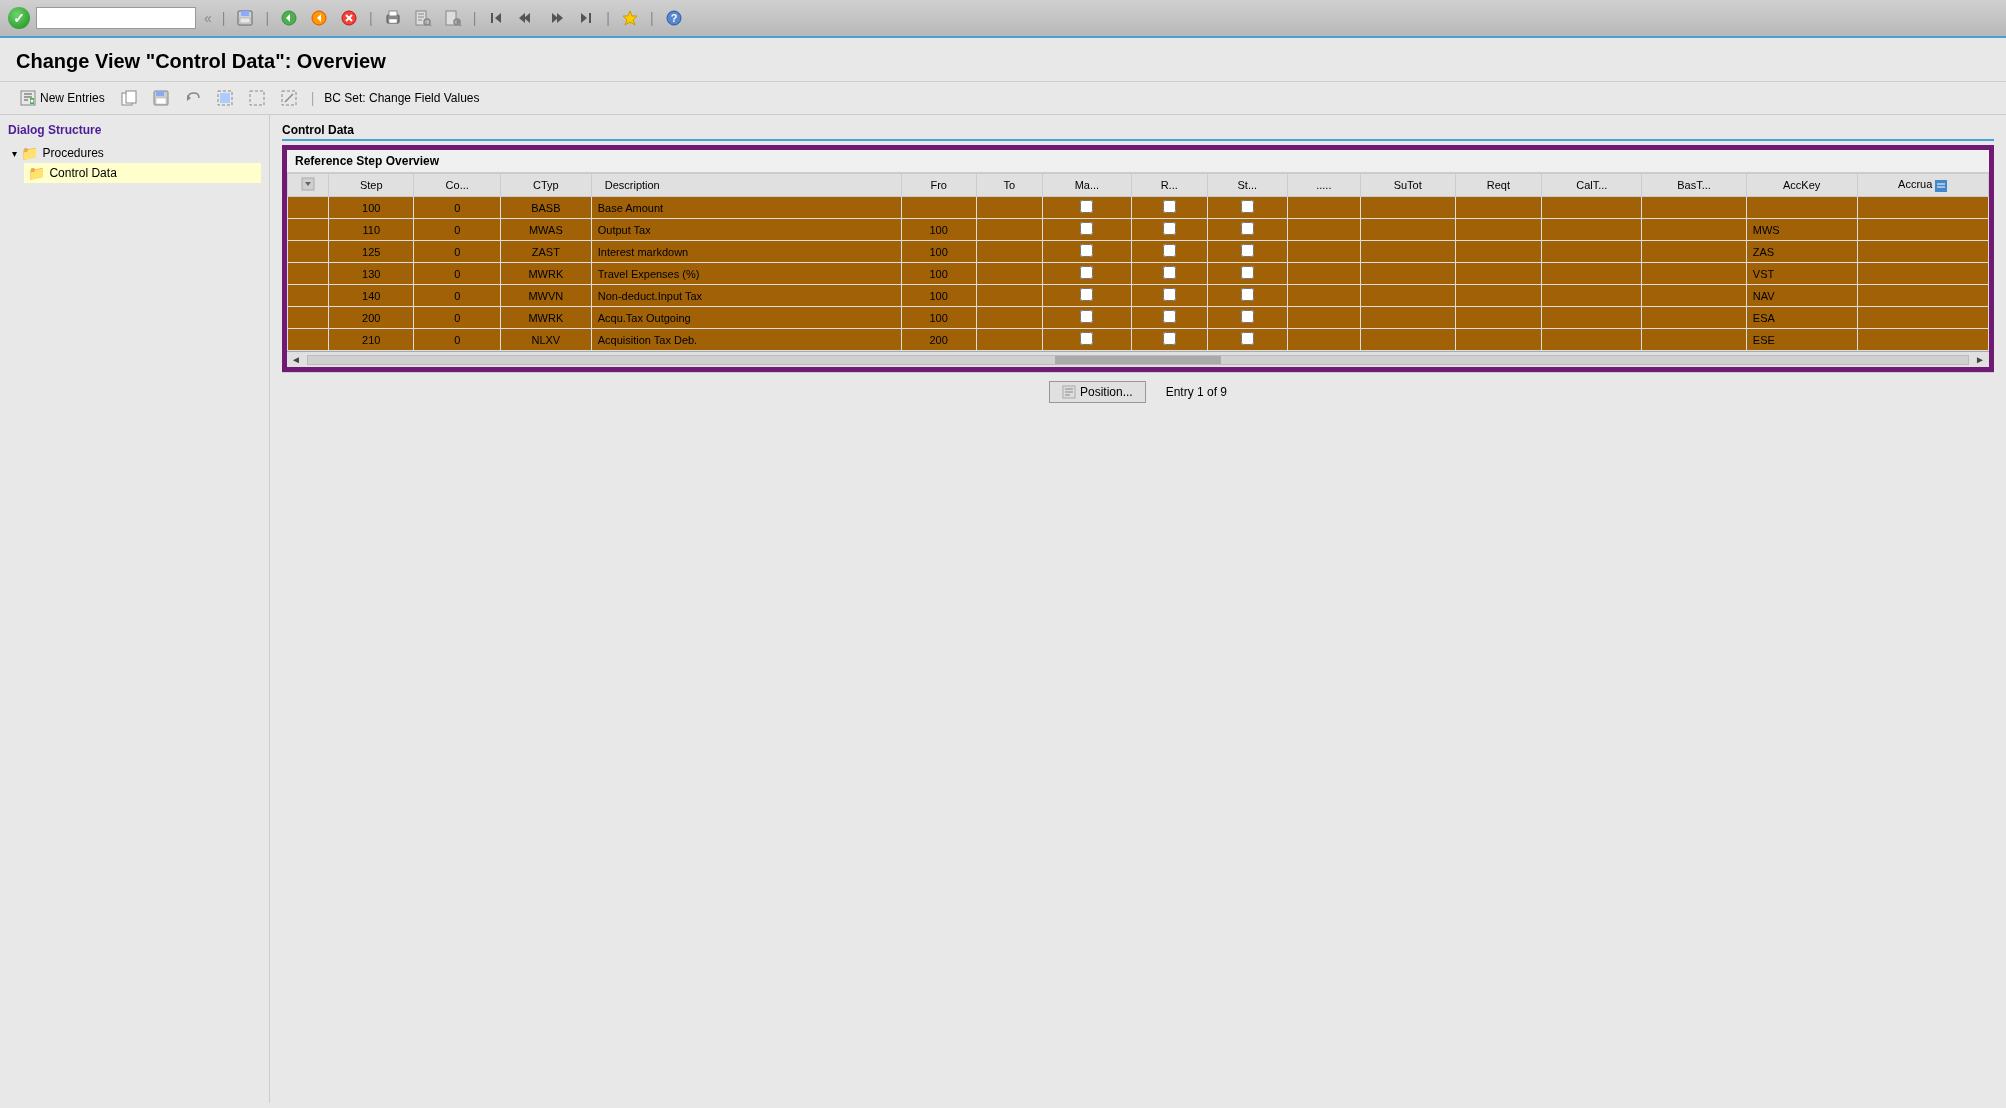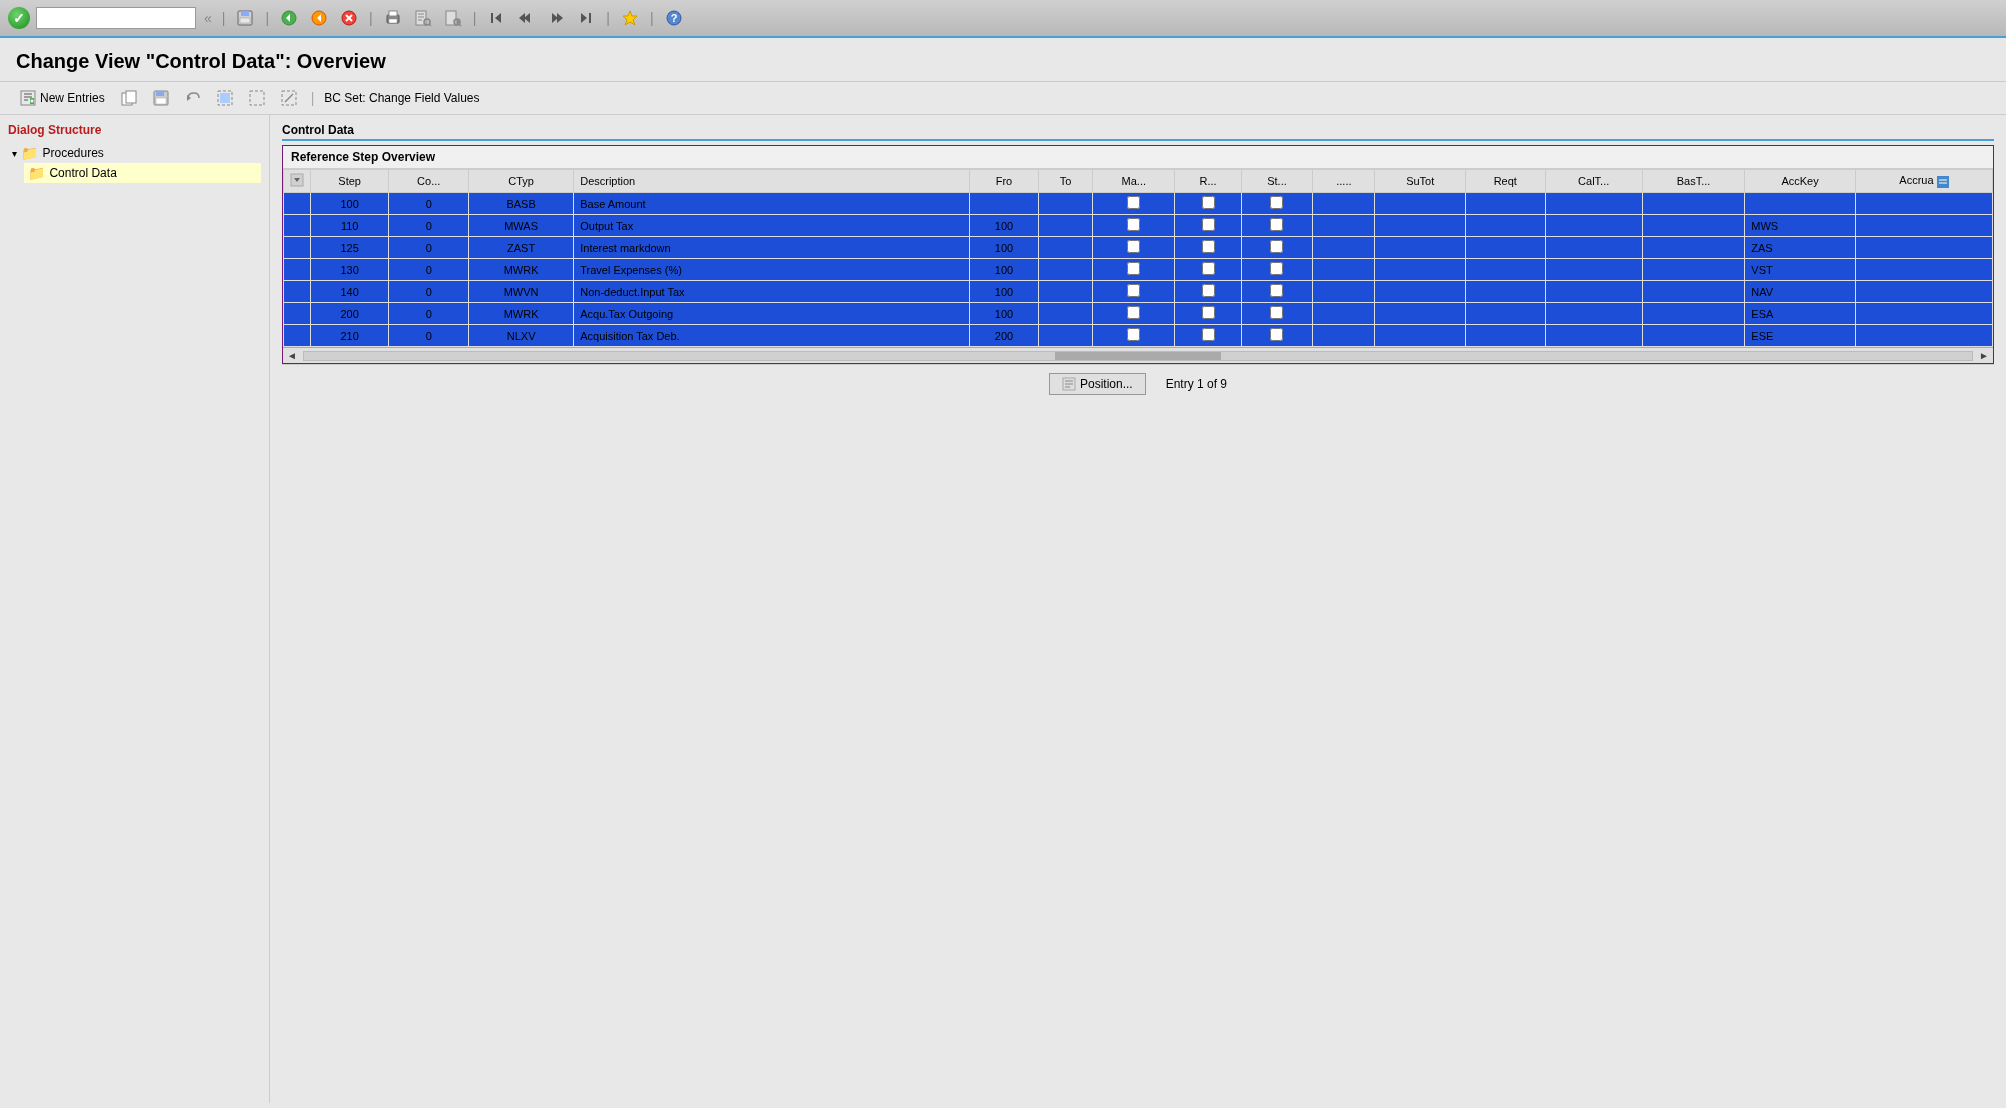--- a/index.html
+++ b/index.html
@@ -79,21 +79,21 @@
       width: 270px;
       background: #e8e8e8;
       border-right: 1px solid #ccc;
       padding: 8px;
       flex-shrink: 0;
     }
     .sidebar-title {
       font-weight: bold;
       font-size: 12px;
       margin-bottom: 6px;
-      color: #b91c1c;
+      color: #4c1d95;
     }
     .sidebar-item {
       display: flex; align-items: center; gap: 4px;
       padding: 2px 4px; cursor: pointer;
     }
     .sidebar-item.selected { background: #ffffcc; }
     .folder-icon { font-size: 14px; }
     .folder-yellow { color: #c8900a; }
     .sidebar-indent { margin-left: 16px; }
 
@@ -125,42 +125,42 @@
     .section-label {
       font-weight: bold;
       font-size: 12px;
       margin-bottom: 4px;
       border-bottom: 2px solid #4a9fd4;
       padding-bottom: 2px;
     }
 
     
     .table-panel {
-      background: #1d4ed8;
-      border: 1px solid #701a75;
+      background: #a16207;
+      border: 5px solid #701a75;
       overflow: auto;
     }
     .ref-step-title {
       font-weight: bold;
       font-size: 12px;
       padding: 4px 8px;
       background: #f0f0f0;
       border-bottom: 1px solid #ccc;
     }
 
     
     .data-table {
       border-collapse: collapse;
       width: 100%;
       font-size: 11px;
     }
     .data-table th {
       background: #e0e0e0;
       border: 1px solid #ccc;
-      padding: 3px 6px;
+      padding: 3px 13px;
       text-align: center;
       font-weight: normal;
       white-space: nowrap;
       font-size: 11px;
     }
     .data-table th.left { text-align: left; }
     .data-table td {
       border: 1px solid #ddd;
       padding: 2px 6px;
       white-space: nowrap;

